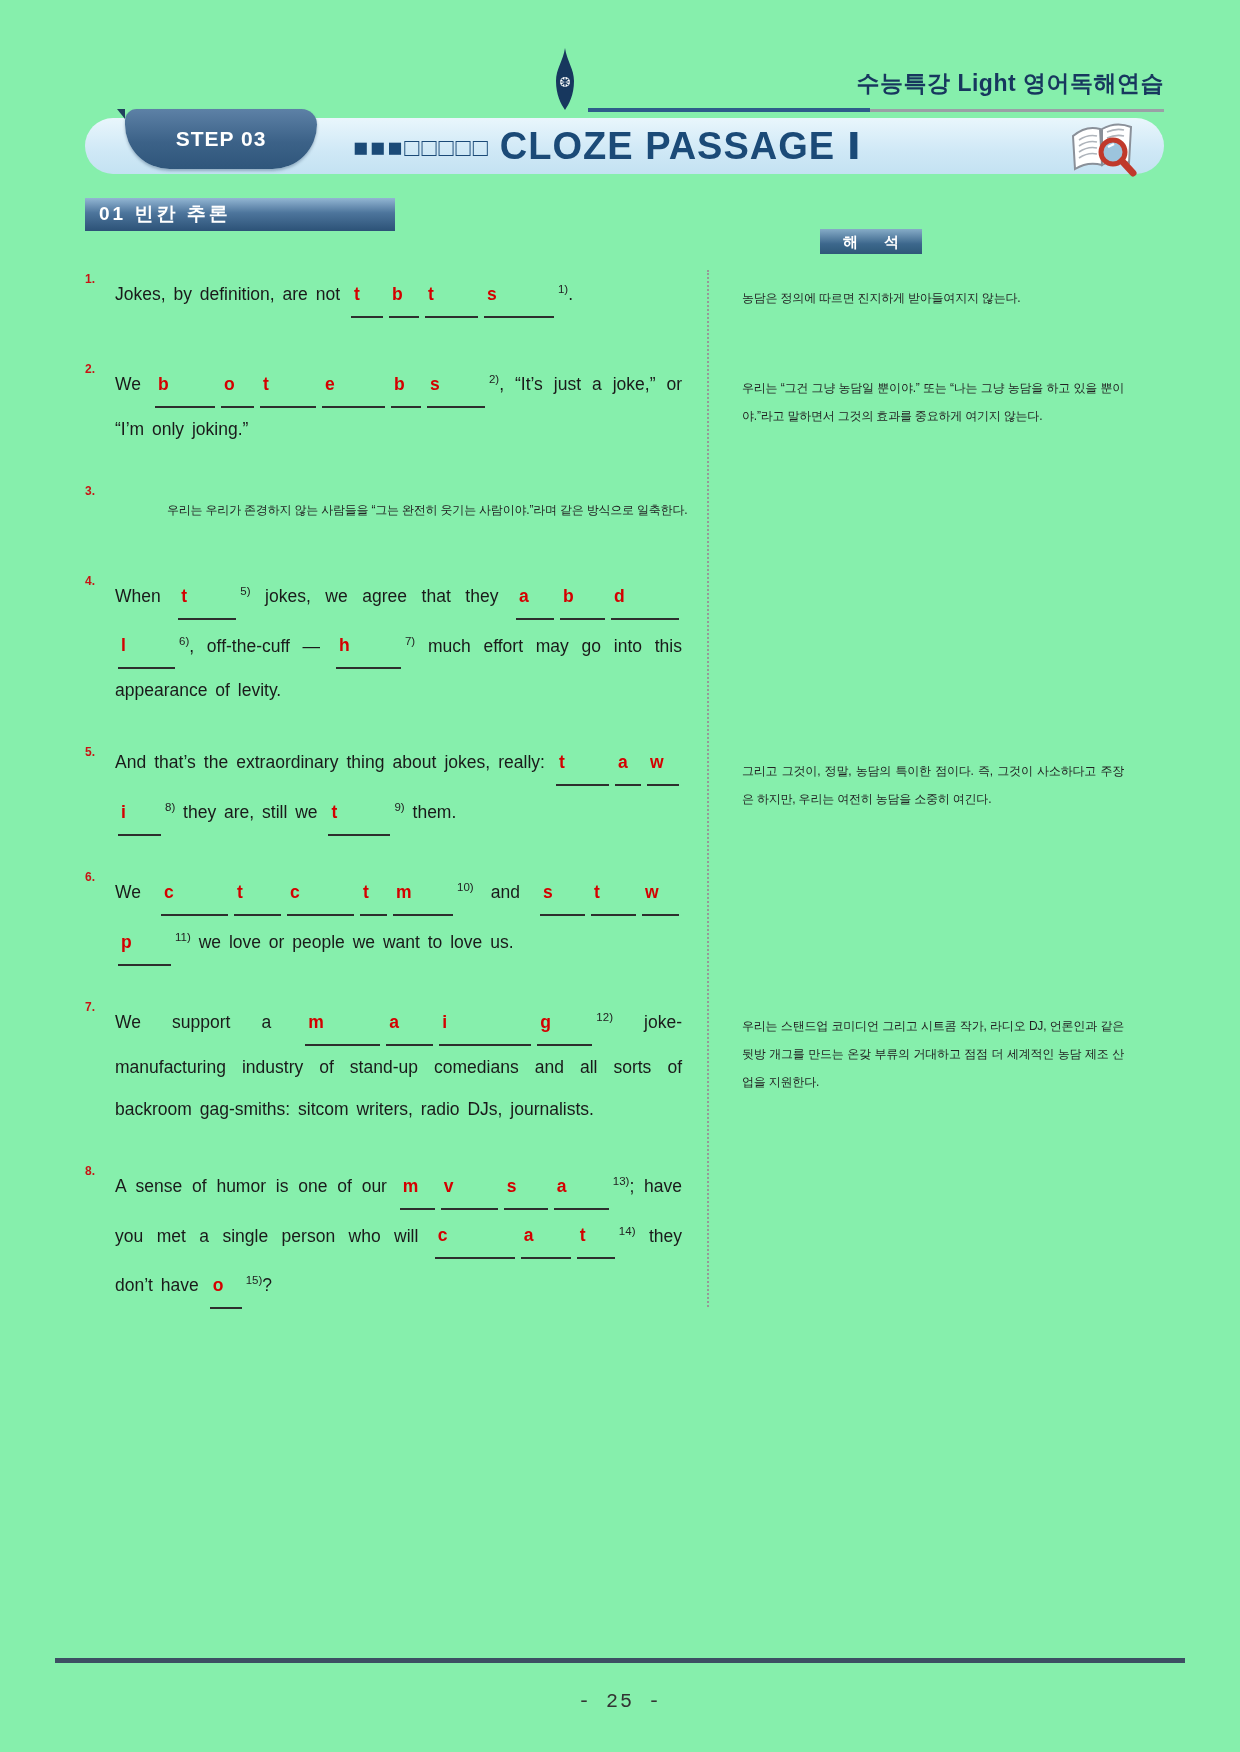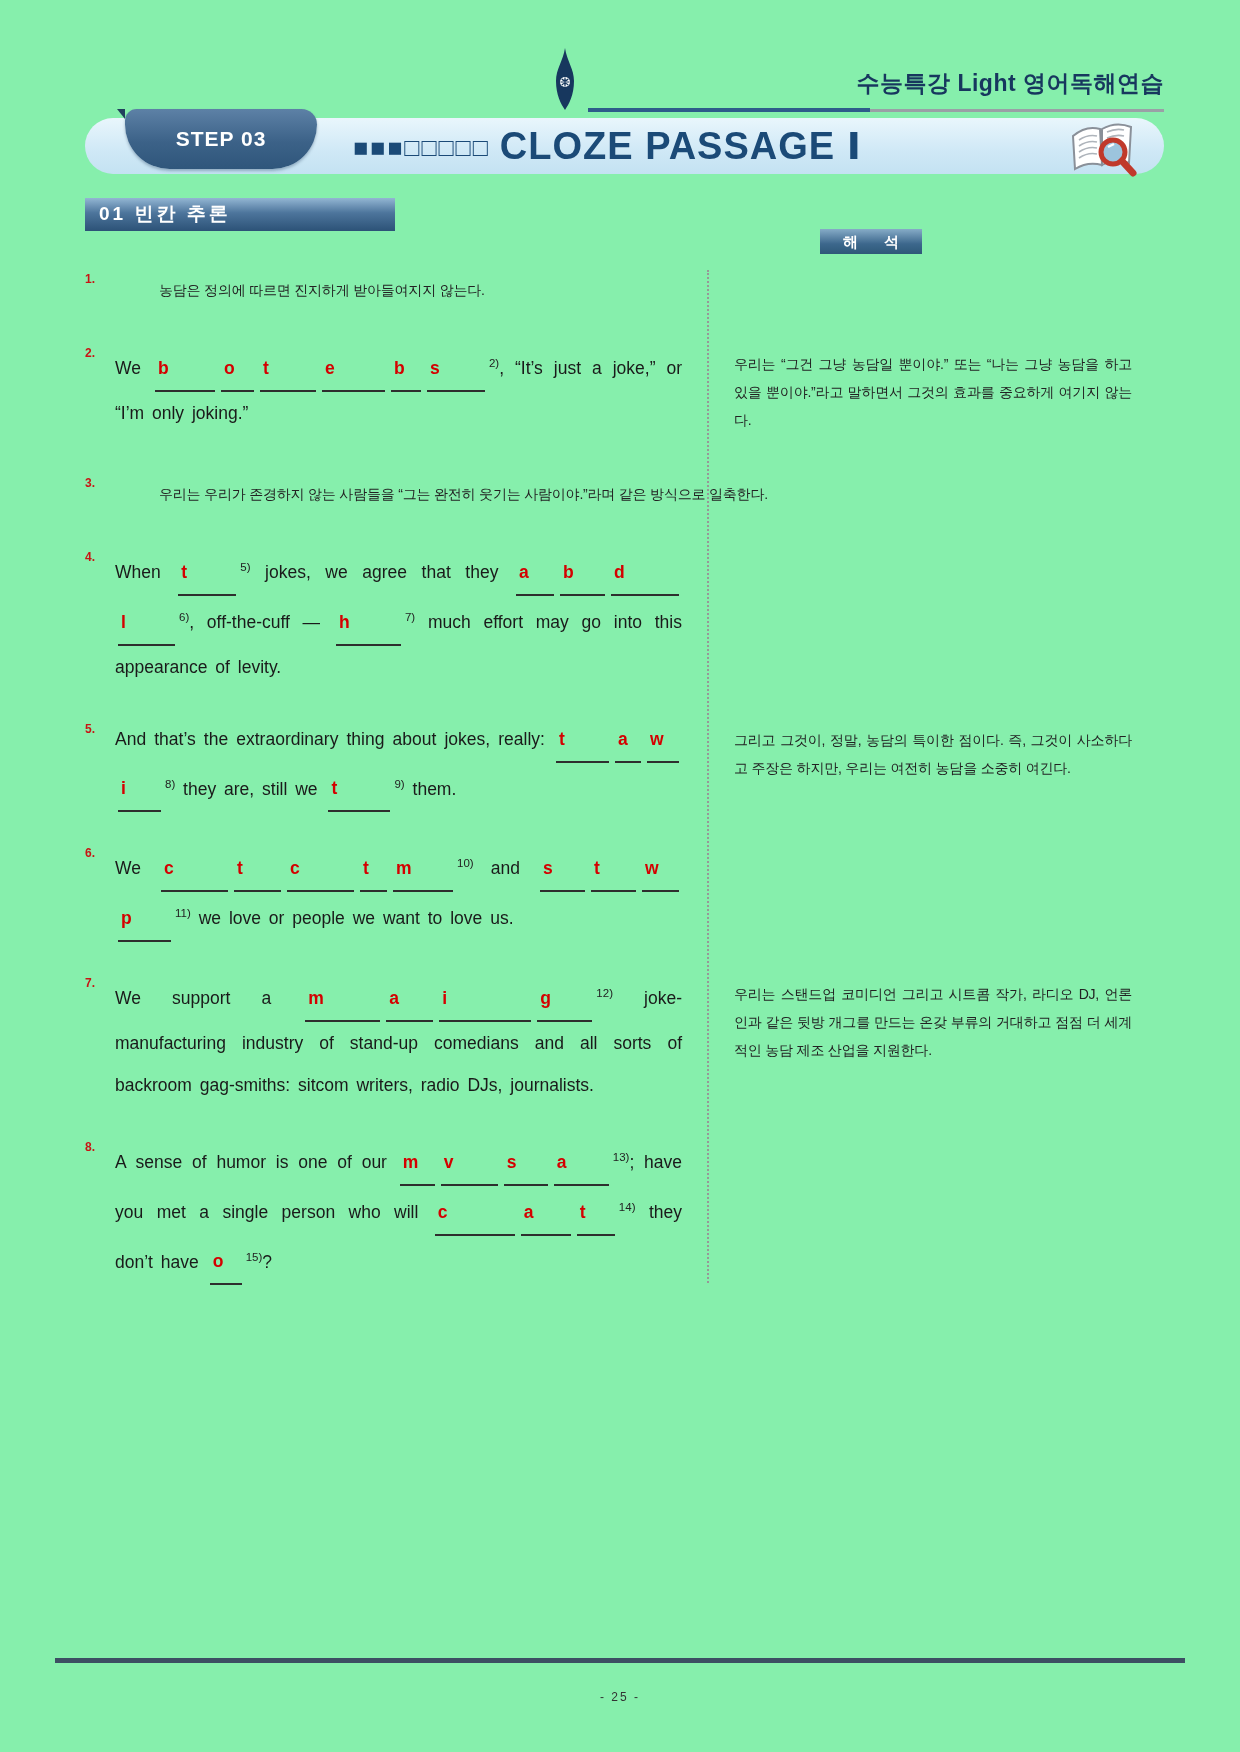--- a/index.html
+++ b/index.html
@@ -40,31 +40,31 @@
           color:#fff;text-align:center;line-height:25px;font-size:15px;font-weight:bold;word-spacing:22px;}
 
   
   .items{position:absolute;left:85px;right:72px;top:268px;}
   .vline{position:absolute;left:622px;top:2px;bottom:2px;border-left:2px dotted #979797;}
   .row{display:flex;margin-bottom:30px;}
   .row:last-child{margin-bottom:0;}
   .num{width:30px;flex:0 0 30px;color:#c81414;font-size:12px;font-weight:bold;padding-top:4px;}
   .en{width:575px;flex:0 0 575px;margin:0;font-size:17.5px;color:#1a1a1a;line-height:42px;
       text-align:justify;word-spacing:3px;box-sizing:border-box;padding-right:8px;}
-  .ko{flex:1;margin:8px;padding-left:36px;padding-right:28px;font-size:14px;color:#222;
+  .ko{flex:1;margin:16px;padding-left:36px;padding-right:28px;font-size:12px;color:#222;
       line-height:28px;text-align:justify;letter-spacing:-.2px;}
   .blank{display:inline-block;border-bottom:2px solid #2e2e2e;text-align:left;
          padding:0 2px 1px 3px;margin:0 3px;box-sizing:border-box;}
   .blank b{color:#d40000;font-weight:bold;}
   .en sup{font-size:11.5px;color:#222;margin-left:1px;letter-spacing:0;}
 
   
   .footer-line{position:absolute;left:55px;right:55px;top:1658px;height:5px;background:#3d4f63;}
   .page-number{position:absolute;top:1690px;left:0;width:100%;text-align:center;
-               font-size:12px;color:#333;letter-spacing:2px;}
+               font-size:20px;color:#333;letter-spacing:2px;font-family:Liberation Mono, monospace;}
 </style>
 </head>
 <body>
 
 <div class="page">
 
   <div class="brand-row">
     <span class="pen">
       <svg viewBox="0 0 26 62" width="26" height="62">
         <path d="M13 0 C15 13 22 21 22 33 C22 47 17 56 13 62 C9 56 4 47 4 33 C4 21 11 13 13 0 Z" fill="#17375e"></path>
@@ -101,20 +101,21 @@
   </div>
 
   <div class="section-header">01 빈칸 추론</div>
   <div class="translation-badge">해 석</div>
 
   <main class="items" id="items">
     <div class="vline"></div>
 
   <div class="row">
     <div class="num">1.</div>
+    <p class="en">Jokes, by definition, are not <span class="blank" style="width: 32px;"><b>t</b></span><span class="blank" style="width: 30px;"><b>b</b></span><span class="blank" style="width: 53px;"><b>t</b></span><span class="blank" style="width: 70px;"><b>s</b></span><sup>1)</sup>.</p>
     <p class="ko">농담은 정의에 따르면 진지하게 받아들여지지 않는다.</p>
   </div>
 
   <div class="row">
     <div class="num">2.</div>
     <p class="en">We <span class="blank" style="width: 60px;"><b>b</b></span><span class="blank" style="width: 33px;"><b>o</b></span><span class="blank" style="width: 56px;"><b>t</b></span><span class="blank" style="width: 63px;"><b>e</b></span><span class="blank" style="width: 30px;"><b>b</b></span><span class="blank" style="width: 58px;"><b>s</b></span><sup>2)</sup>, “It’s just a joke,” or “I’m only joking.”</p>
     <p class="ko">우리는 “그건 그냥 농담일 뿐이야.” 또는 “나는 그냥 농담을 하고 있을 뿐이야.”라고 말하면서 그것의 효과를 중요하게 여기지 않는다.</p>
   </div>
 
   <div class="row">

